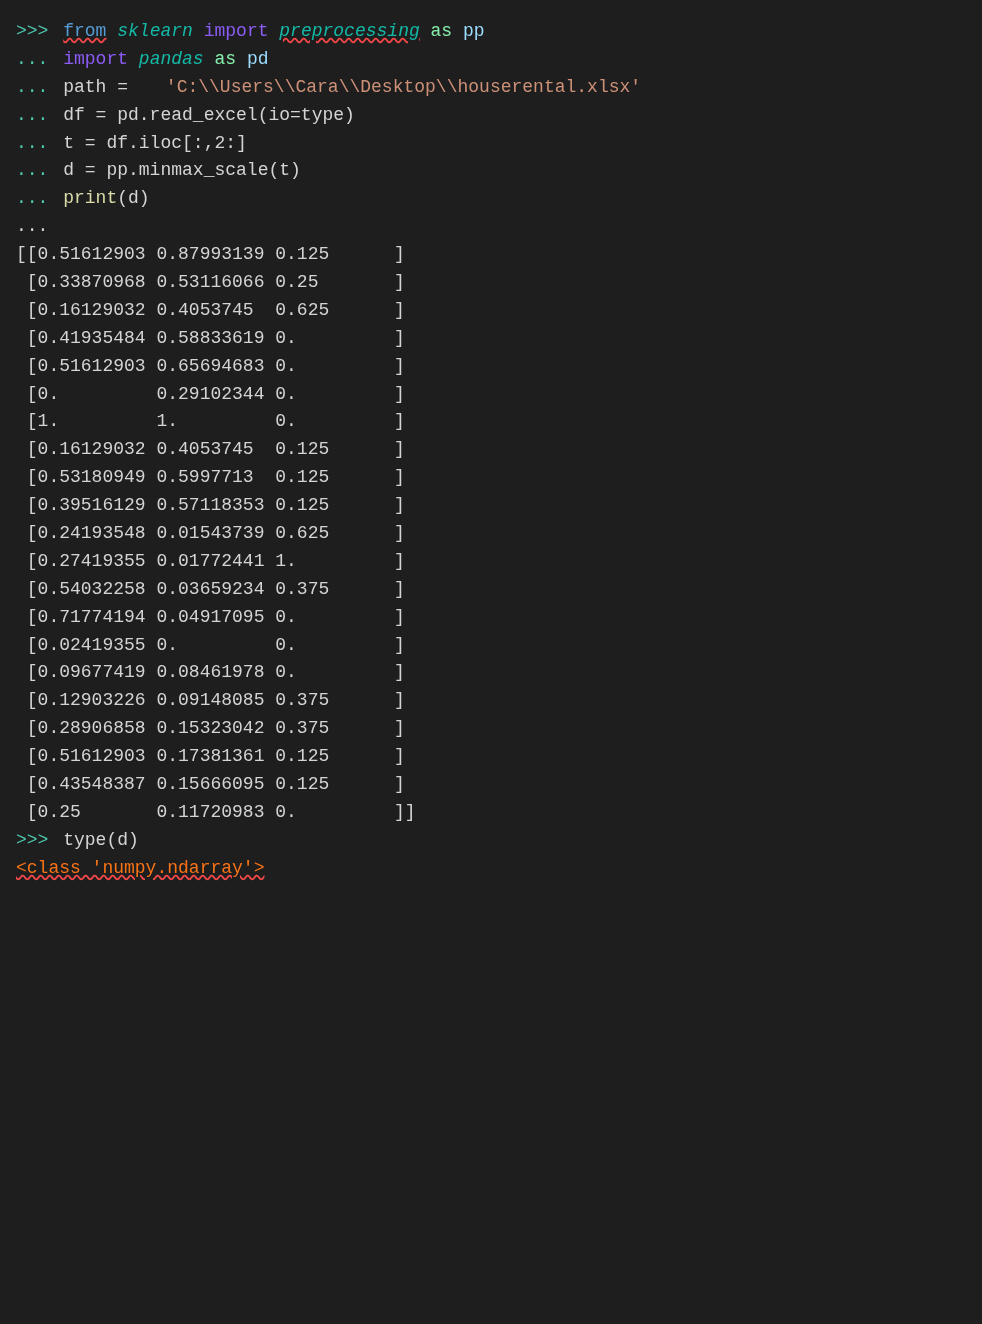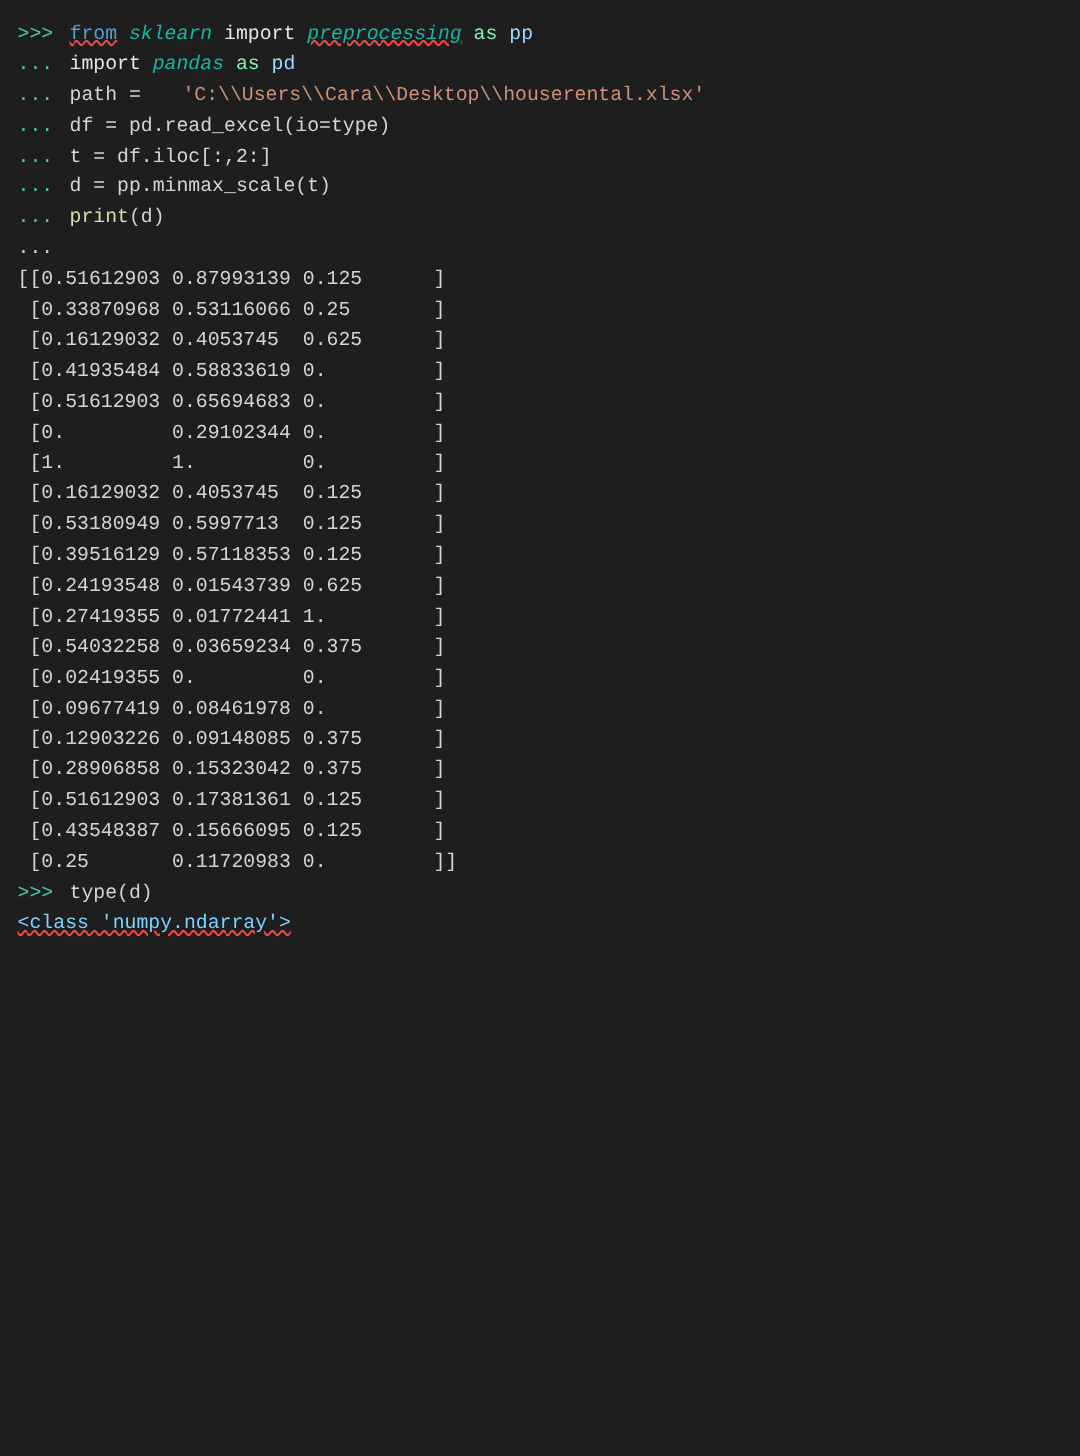--- a/index.html
+++ b/index.html
@@ -33,38 +33,38 @@
       color: #4ec9b0;
       margin-right: 4px;
     }
 
     .prompt-dots {
       color: #4ec9b0;
       margin-right: 4px;
     }
 
     .kw-from { color: #569cd6; }
-    .kw-import { color: #e5e5e5; }
+    .kw-import { color: #8b5cf6; }
     .kw-as { color: #86efac; font-family: Liberation Mono, monospace; }
     .kw-print { color: #dcdcaa; }
 
     .module-name { color: #14b8a6; font-style: italic; }
     .alias { color: #9cdcfe; }
     .string-val { color: #ce9178; margin-left: 27px; }
     .plain { color: #d4d4d4; }
     .output { color: #d4d4d4; }
 
     .underline-red {
       text-decoration: underline;
       text-decoration-color: #f44747;
       text-decoration-style: wavy;
     }
 
     .class-output {
-      color: #7dd3fc;
+      color: #f97316;
       align-items: flex-end;
     }
 
     .class-output .underline-red {
       display: inline;
     }
   </style>
 </head>
 <body>
 
@@ -83,20 +83,21 @@
     <div class="line output"><span> [0.41935484 0.58833619 0.         ]</span></div>
     <div class="line output"><span> [0.51612903 0.65694683 0.         ]</span></div>
     <div class="line output"><span> [0.         0.29102344 0.         ]</span></div>
     <div class="line output"><span> [1.         1.         0.         ]</span></div>
     <div class="line output"><span> [0.16129032 0.4053745  0.125      ]</span></div>
     <div class="line output"><span> [0.53180949 0.5997713  0.125      ]</span></div>
     <div class="line output"><span> [0.39516129 0.57118353 0.125      ]</span></div>
     <div class="line output"><span> [0.24193548 0.01543739 0.625      ]</span></div>
     <div class="line output"><span> [0.27419355 0.01772441 1.         ]</span></div>
     <div class="line output"><span> [0.54032258 0.03659234 0.375      ]</span></div>
+    <div class="line output"><span> [0.71774194 0.04917095 0.         ]</span></div>
     <div class="line output"><span> [0.02419355 0.         0.         ]</span></div>
     <div class="line output"><span> [0.09677419 0.08461978 0.         ]</span></div>
     <div class="line output"><span> [0.12903226 0.09148085 0.375      ]</span></div>
     <div class="line output"><span> [0.28906858 0.15323042 0.375      ]</span></div>
     <div class="line output"><span> [0.51612903 0.17381361 0.125      ]</span></div>
     <div class="line output"><span> [0.43548387 0.15666095 0.125      ]</span></div>
     <div class="line output"><span> [0.25       0.11720983 0.         ]]</span></div>
     <div class="line"><span class="prompt-arrow">&gt;&gt;&gt;</span><span class="plain"> type(d)</span></div>
     <div class="line class-output"><span class="underline-red">&lt;class 'numpy.ndarray'&gt;</span></div>
   </div>

